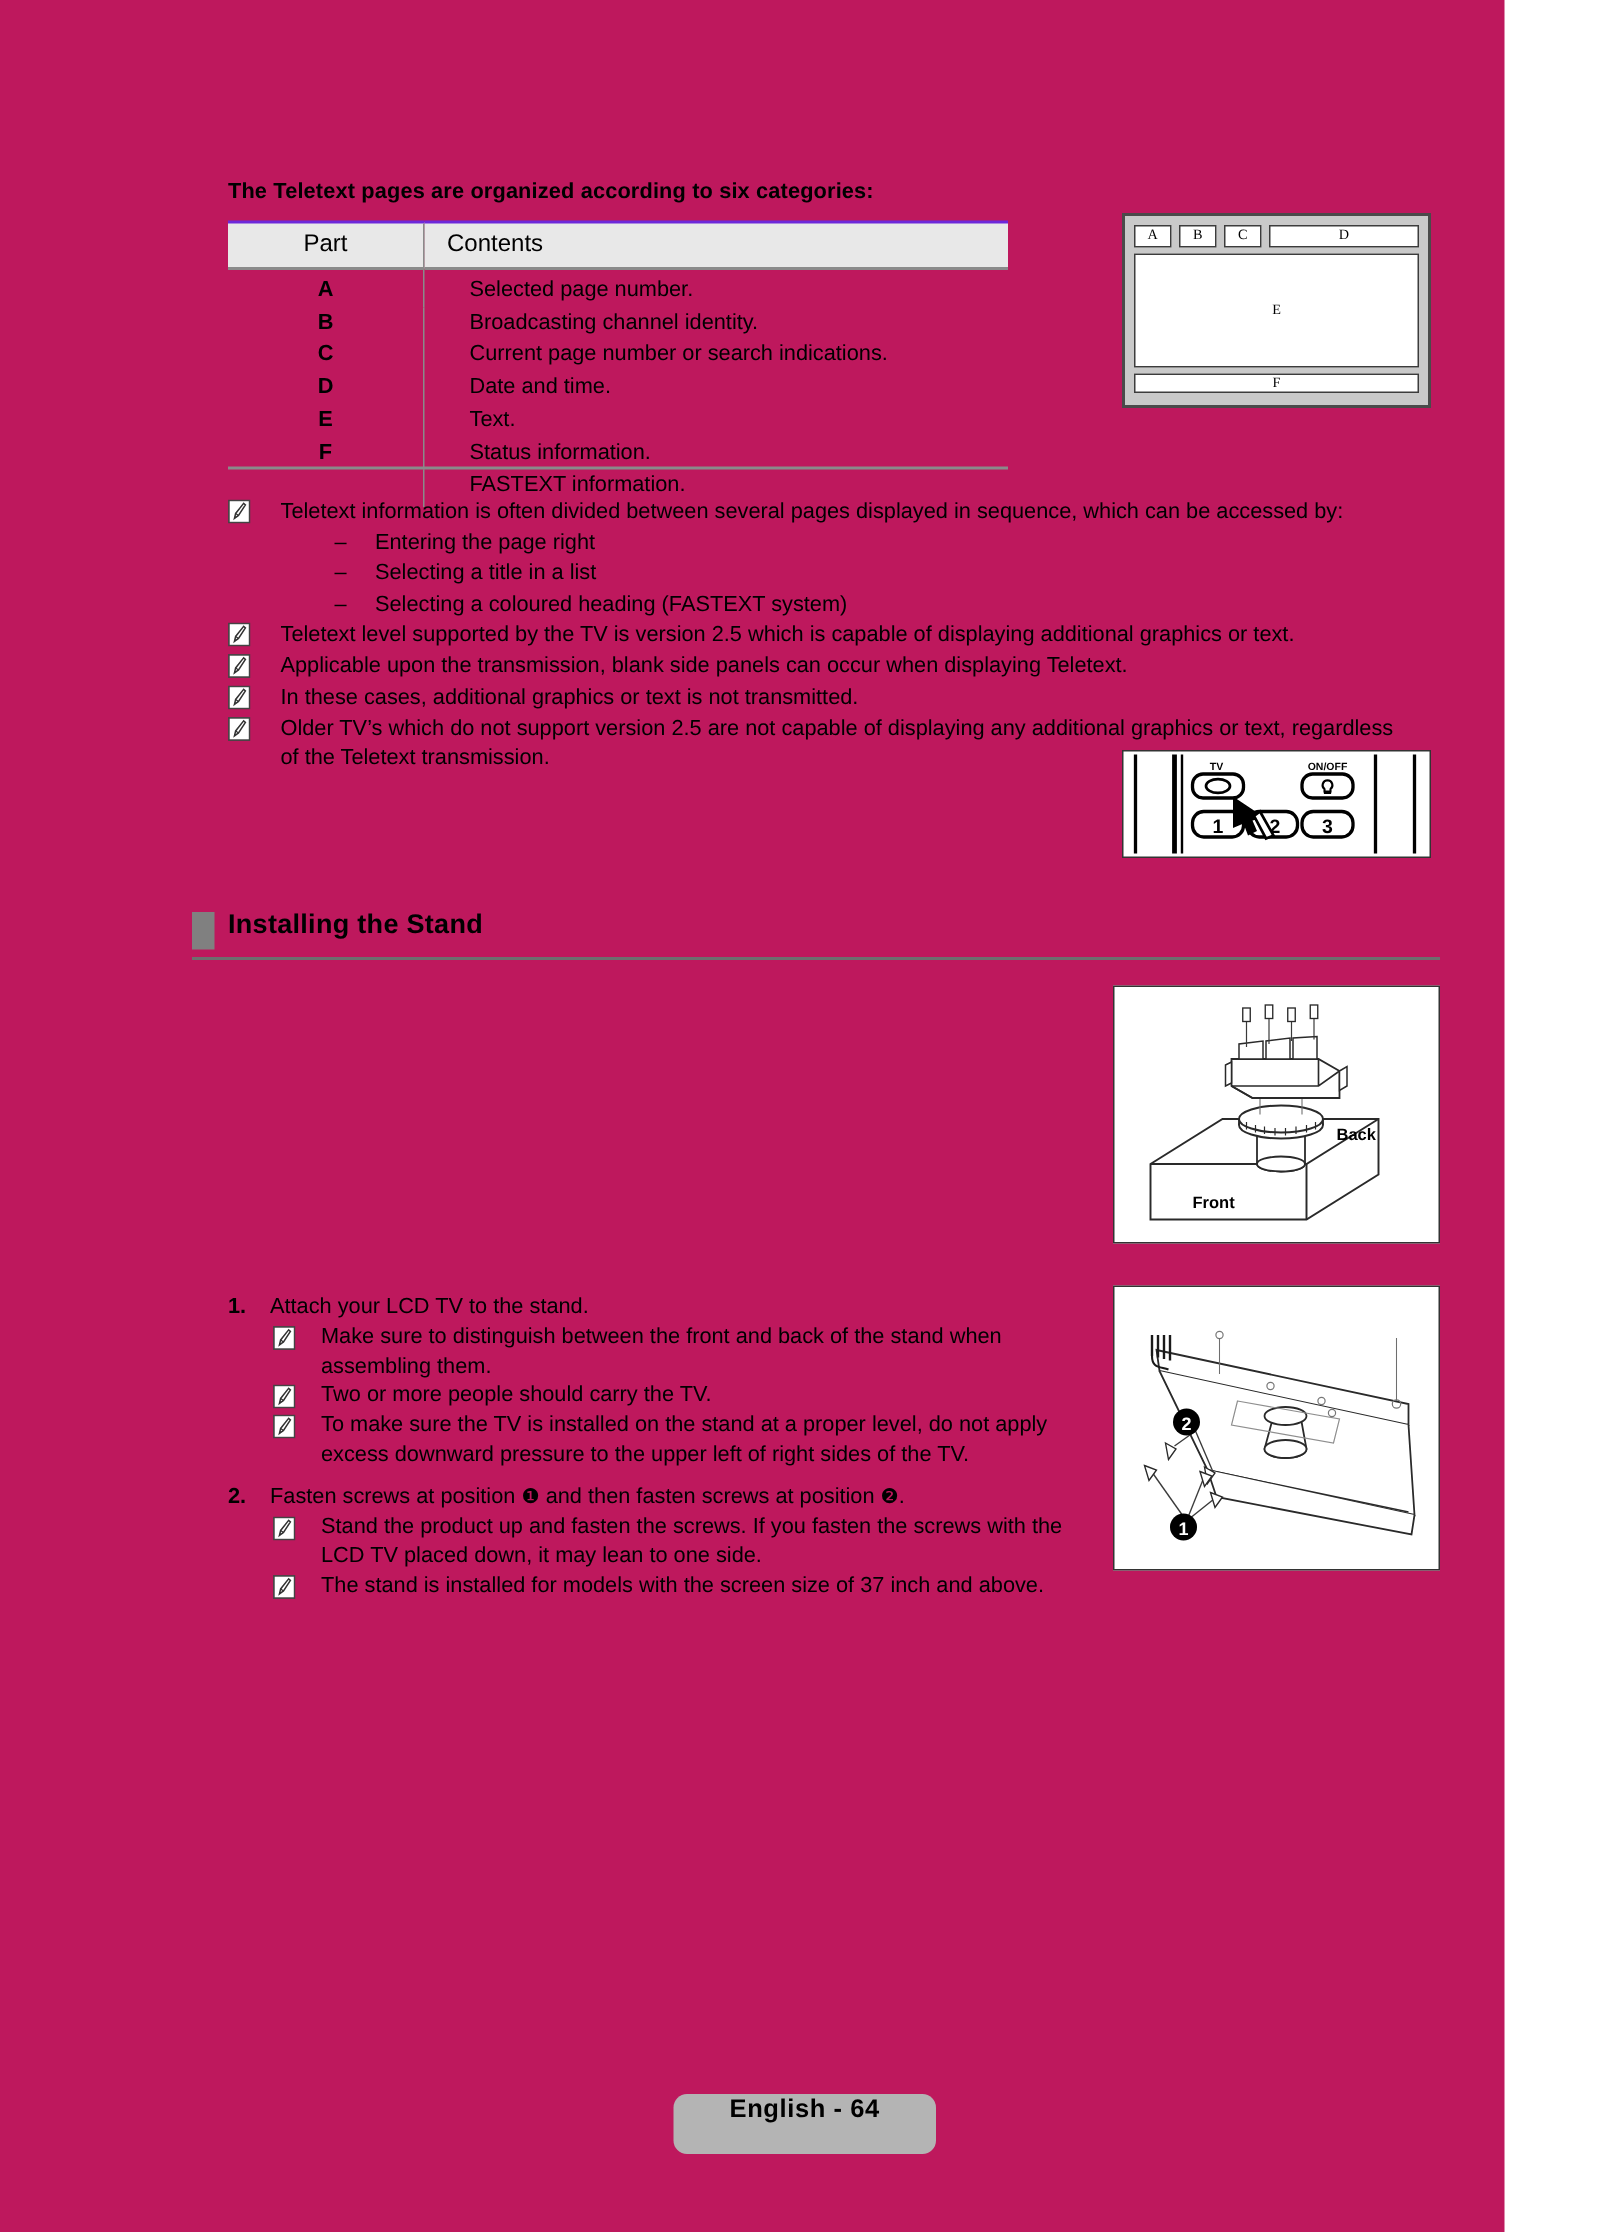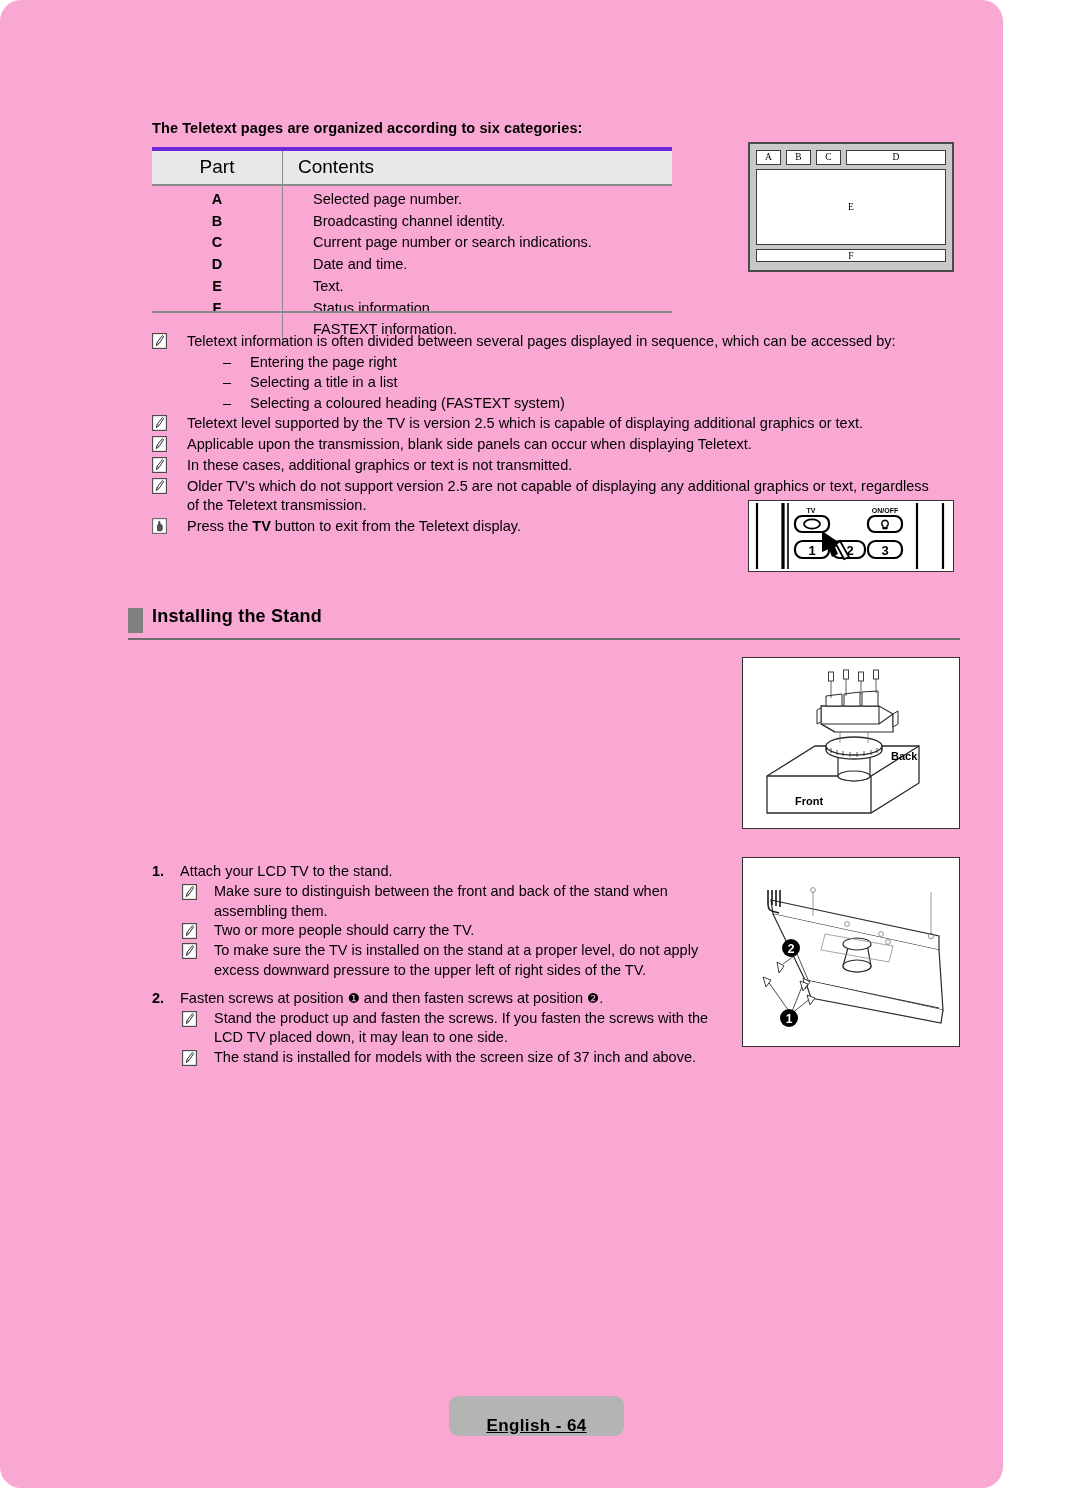--- a/index.html
+++ b/index.html
@@ -14,22 +14,21 @@
     font-family: "Liberation Sans", sans-serif;
     color: #000000;
     overflow: hidden;
   }
 
   .page {
     position: absolute;
     left: 0; top: 0;
     width: 1003px;
     height: 1488px;
-    background: #f9a8d4;
-    border-radius: 21px;
+    background: #be185d;
   }
 
   
   .intro-line {
     position: absolute;
     left: 152px;
     top: 120px;
     font-size: 14.5px;
     font-weight: bold;
     letter-spacing: 0.1px;
@@ -40,25 +39,25 @@
   .cat-table {
     position: absolute;
     left: 152px;
     top: 147px;
     width: 520px;
     border-collapse: collapse;
     font-size: 14px;
   }
   .cat-table thead th {
     background: #e8e8e8;
-    border-top: 4px solid #6d28d9;
+    border-top: 2px solid #6d28d9;
     border-bottom: 2px solid #8a8a8a;
     font-weight: normal;
     padding: 5px 0 6px 0;
-    font-size: 19px;
+    font-size: 16px;
     margin-left: 44px;
   }
   .cat-table thead th.th-part {
     width: 130px;
     text-align: center;
     border-right: 1px solid #8a8a8a;
   }
   .cat-table thead th.th-contents {
     text-align: left;
     padding-left: 15px;
@@ -319,23 +318,22 @@
   
   .footer {
     position: absolute;
     left: 449px;
     top: 1396px;
     width: 175px;
     height: 40px;
     background: #b4b4b4;
     border-radius: 9px;
     display: flex;
-    align-items: flex-end;
+    align-items: flex-start;
     justify-content: center;
-    text-decoration: underline;
   }
   .footer .f-txt {
     font-size: 17px;
     font-weight: bold;
     letter-spacing: 0.4px;
   }
 </style>
 </head>
 <body>
 
@@ -449,29 +447,20 @@
       <span class="n-ico">
         <svg width="15" height="16" viewBox="0 0 15 16">
             <rect x="0.6" y="0.6" width="13.8" height="14.8" fill="#fff" stroke="#444" stroke-width="1.1"></rect>
             <path d="M10.4 2.6 L5.1 9.3 L4.3 12.6 L7.0 10.6 L11.6 3.6 Z" fill="none" stroke="#333" stroke-width="1"></path>
             <path d="M5.1 9.3 L7.0 10.6" stroke="#333" stroke-width="0.8"></path>
           </svg>
       </span>
       <span>Older TV’s which do not support version 2.5 are not capable of displaying any additional graphics or text, regardless of the Teletext transmission.</span>
     </div>
 
-    <div class="note">
-      <span class="n-ico">
-        <svg width="15" height="16" viewBox="0 0 15 16">
-            <rect x="0.6" y="0.6" width="13.8" height="14.8" fill="#fff" stroke="#666" stroke-width="1.1"></rect>
-            <path d="M5.5 12.7 L5.5 7.4 C5.5 6.6 6.7 6.6 6.7 7.4 L6.7 4.0 C6.7 3.1 8.0 3.1 8.0 4.0 L8.0 6.6 C8.0 5.9 9.2 5.9 9.2 6.7 L9.2 7.6 C9.2 7.0 10.3 7.0 10.3 7.8 L10.3 11.0 C10.3 12.4 9.3 12.9 8.2 12.9 Z" fill="#555" stroke="#333" stroke-width="0.7"></path>
-          </svg>
-      </span>
-      <span>Press the </span><b>TV</b><span> button to exit from the Teletext display.</span>
-    </div>
 
   </div>
 
   <div class="fig-remote">
     <svg width="204" height="70" viewBox="0 0 204 70">
 
       <line x1="8" y1="2" x2="8" y2="68" stroke="#000" stroke-width="2.2"></line>
       <line x1="34" y1="2" x2="34" y2="68" stroke="#000" stroke-width="3.2"></line>
       <line x1="39" y1="2" x2="39" y2="68" stroke="#000" stroke-width="1.6"></line>
 

